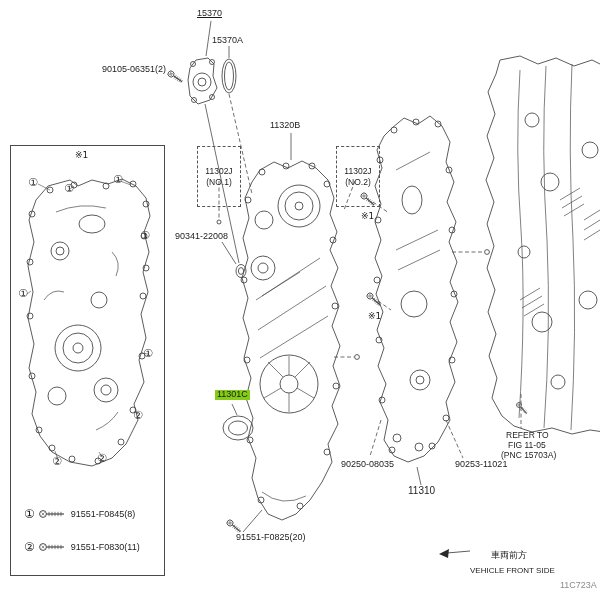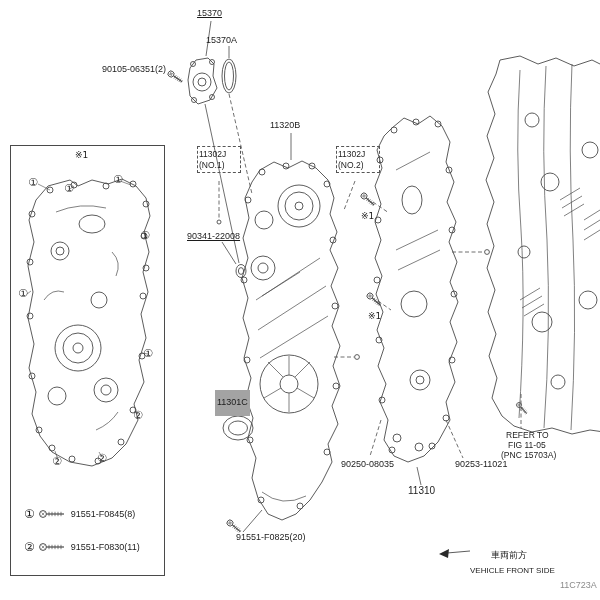--- a/index.html
+++ b/index.html
@@ -4,23 +4,23 @@
 <style>
   html,body{margin:0;padding:0;background:#fff;}
   #canvas{position:relative;width:600px;height:600px;background:#ffffff;
           font-family:"Liberation Sans",sans-serif;overflow:hidden;color:#1c1c1c;}
   #art{position:absolute;left:0;top:0;}
   .lbl{position:absolute;font-size:9px;line-height:1.1;color:#1c1c1c;white-space:nowrap;}
   .big{font-size:10px;}
   .small{font-size:8.5px;}
   .tiny{font-size:8px;margin-top:16px;}
   .gray{color:#8b8b8b;}
-  .hl{background:#a3a3a3;padding:8px 2px;}
-  .dashbox{position:absolute;border:1px dashed #555;font-size:8.5px;
-           line-height:1.25;padding:2px 1px;color:#1c1c1c;}
+  .hl{background:#84cc16;padding:0 2px;}
+  .dashbox{position:absolute;border:1px dashed #555;text-align:center;font-size:8.5px;
+           line-height:1.25;padding:19px 1px;color:#1c1c1c;}
   #leftbox{position:absolute;left:10px;top:145px;width:153px;height:429px;border:1.2px solid #4a4a4a;}
   .co{position:absolute;font-size:11px;line-height:1;color:#2e2e2e;font-family:"DejaVu Sans",sans-serif;}
   .legend-row{position:absolute;display:flex;align-items:center;gap:4px;font-size:9px;}
   .circnum{font-size:12px;line-height:1;font-family:"DejaVu Sans",sans-serif;}
   .note{font-size:9px;font-family:"DejaVu Sans",sans-serif;}
 </style>
 </head>
 <body>
 
 <div id="canvas">
@@ -222,24 +222,24 @@
   <div class="dashbox" style="left:197px;top:146px;width:40px;">
     <div>11302J</div>
     <div>(NO.1)</div>
   </div>
   <div class="dashbox" style="left:336px;top:146px;width:40px;">
     <div>11302J</div>
     <div>(NO.2)</div>
   </div>
 
   <div class="lbl" style="left:197px;top:9px;text-decoration:underline;">15370</div>
-  <div class="lbl" style="left:206px;top:36px;">15370A</div>
+  <div class="lbl" style="left:212px;top:36px;">15370A</div>
   <div class="lbl" style="left:102px;top:65px;">90105-06351(2)</div>
   <div class="lbl" style="left:270px;top:121px;">11320B</div>
-  <div class="lbl" style="left:187px;top:232px;text-decoration:underline;">90341-22008</div>
+  <div class="lbl" style="left:175px;top:232px;">90341-22008</div>
   <div class="lbl hl" style="left:215px;top:390px;">11301C</div>
   <div class="lbl" style="left:236px;top:533px;">91551-F0825(20)</div>
   <div class="lbl" style="left:341px;top:460px;">90250-08035</div>
   <div class="lbl" style="left:455px;top:460px;">90253-11021</div>
   <div class="lbl big" style="left:408px;top:485px;">11310</div>
 
   <div class="lbl note" style="left:75px;top:151px;">※1</div>
   <div class="lbl note" style="left:361px;top:212px;">※1</div>
   <div class="lbl note" style="left:368px;top:312px;">※1</div>
 

